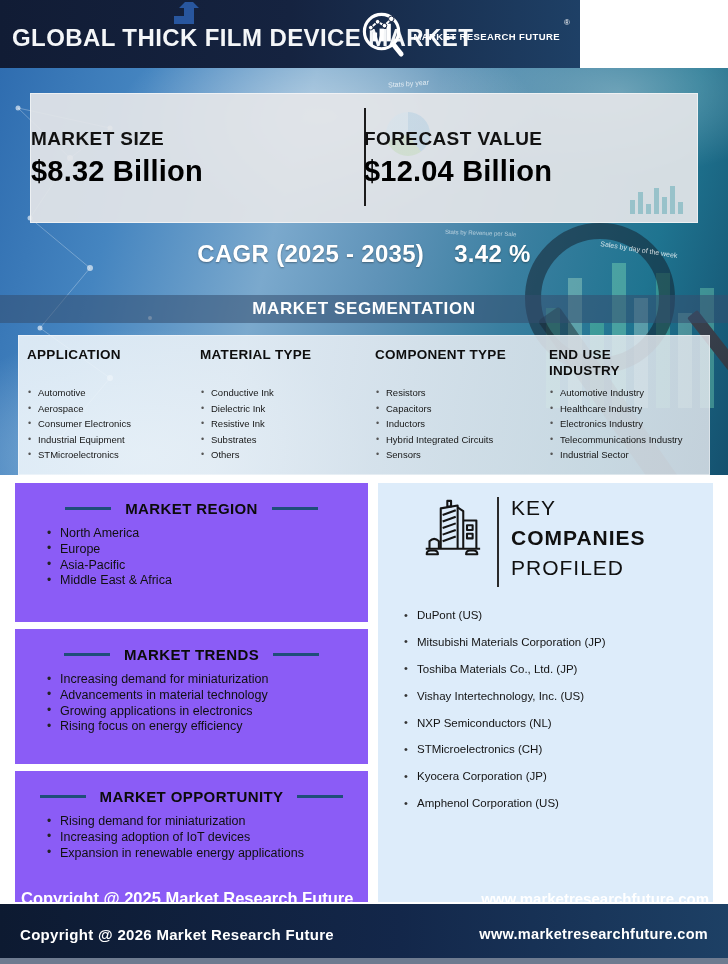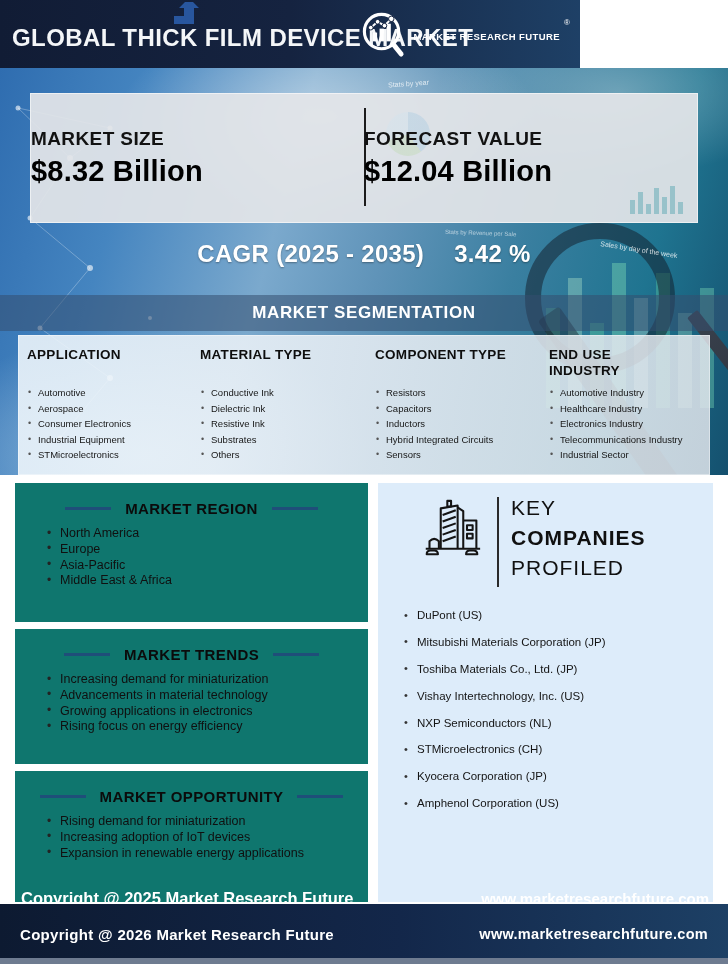--- a/index.html
+++ b/index.html
@@ -74,39 +74,39 @@
   .stats-deco-bars { position:absolute; right:14px; bottom:8px; display:flex; align-items:flex-end; gap:3px; opacity:.4; }
   .stats-deco-bars i { display:block; width:5px; background:#3f9aa8; }
 
   
   .cagr-row { position:absolute; left:0; top:172px; width:100%; text-align:center; color:#ffffff;
     font-size:24px; font-weight:bold; letter-spacing:0.3px; text-shadow:0 1px 2px rgba(0,0,0,.35); }
   .cagr-value { margin-left:30px; }
 
   
   .seg-band {
-    position:absolute; left:0; top:227px; width:100%; height:36px;
+    position:absolute; left:0; top:227px; width:100%; height:28px;
     background:rgba(52,78,112,0.55); display:flex; align-items:center; justify-content:center;
   }
   .seg-band-title { color:#fff; font-size:17px; font-weight:bold; letter-spacing:0.6px; }
   .seg-panel {
     position:absolute; left:18px; top:267px; width:692px; height:140px;
     background:linear-gradient(90deg, rgba(240,247,252,.88), rgba(228,232,238,.84));
     box-shadow:0 0 0 1px rgba(255,255,255,.4) inset;
   }
   .seg-col { position:absolute; top:12px; width:170px; }
   .seg-col-1 { left:9px; }  .seg-col-2 { left:182px; }  .seg-col-3 { left:357px; }  .seg-col-4 { left:531px; width:158px; }
   .seg-heading { font-size:13.5px; font-weight:bold; color:#0e0e0e; letter-spacing:0.3px; line-height:1.15; height:38px; }
   .seg-col-4 .seg-heading { max-width:88px; }
   .seg-list { list-style:none; }
   .seg-list li { position:relative; padding-left:11px; font-size:9.5px; color:#161616; line-height:15.6px; }
   .seg-list li::before { content:"•"; position:absolute; left:1px; top:0; color:#555; font-size:9px; }
 
   
-  .panel { position:absolute; background:#0f766e; overflow:hidden; }
+  .panel { position:absolute; background:#8b5cf6; overflow:hidden; }
   .panel-region { left:15px; top:483px; width:353px; height:139px; }
   .panel-trends { left:15px; top:629px; width:353px; height:135px; }
   .panel-opportunity { left:15px; top:771px; width:353px; height:131px; }
   .section-title-row { display:flex; align-items:center; justify-content:center; gap:14px; margin-top:17px; }
   .title-dash { width:46px; height:3px; background:#1f4e79; }
   .section-title { font-size:15px; font-weight:bold; color:#0b0b0b; letter-spacing:0.4px; }
   .section-list { list-style:none; margin-top:9px; padding-left:32px; }
   .section-list li { position:relative; padding-left:13px; font-size:12.5px; color:#101010; line-height:15.8px; }
   .section-list li::before { content:"•"; position:absolute; left:0; top:-0.5px; color:#222; font-size:12px; }
 

